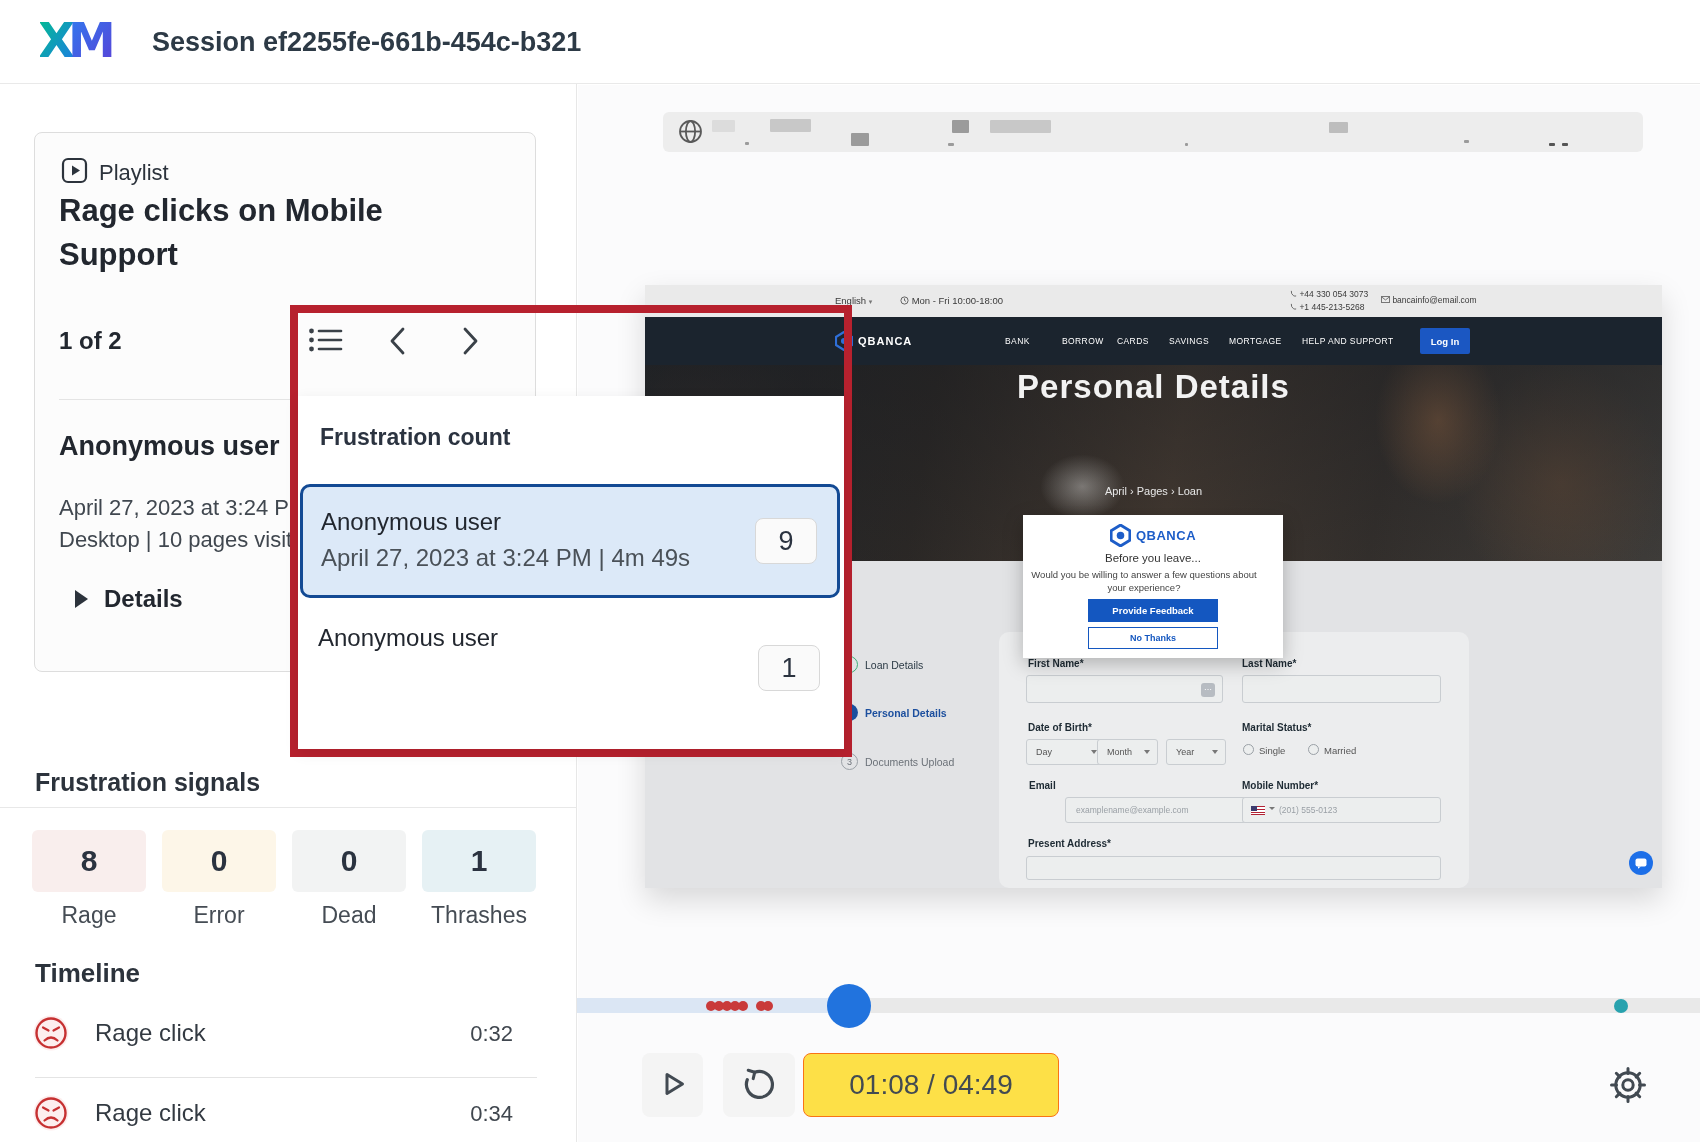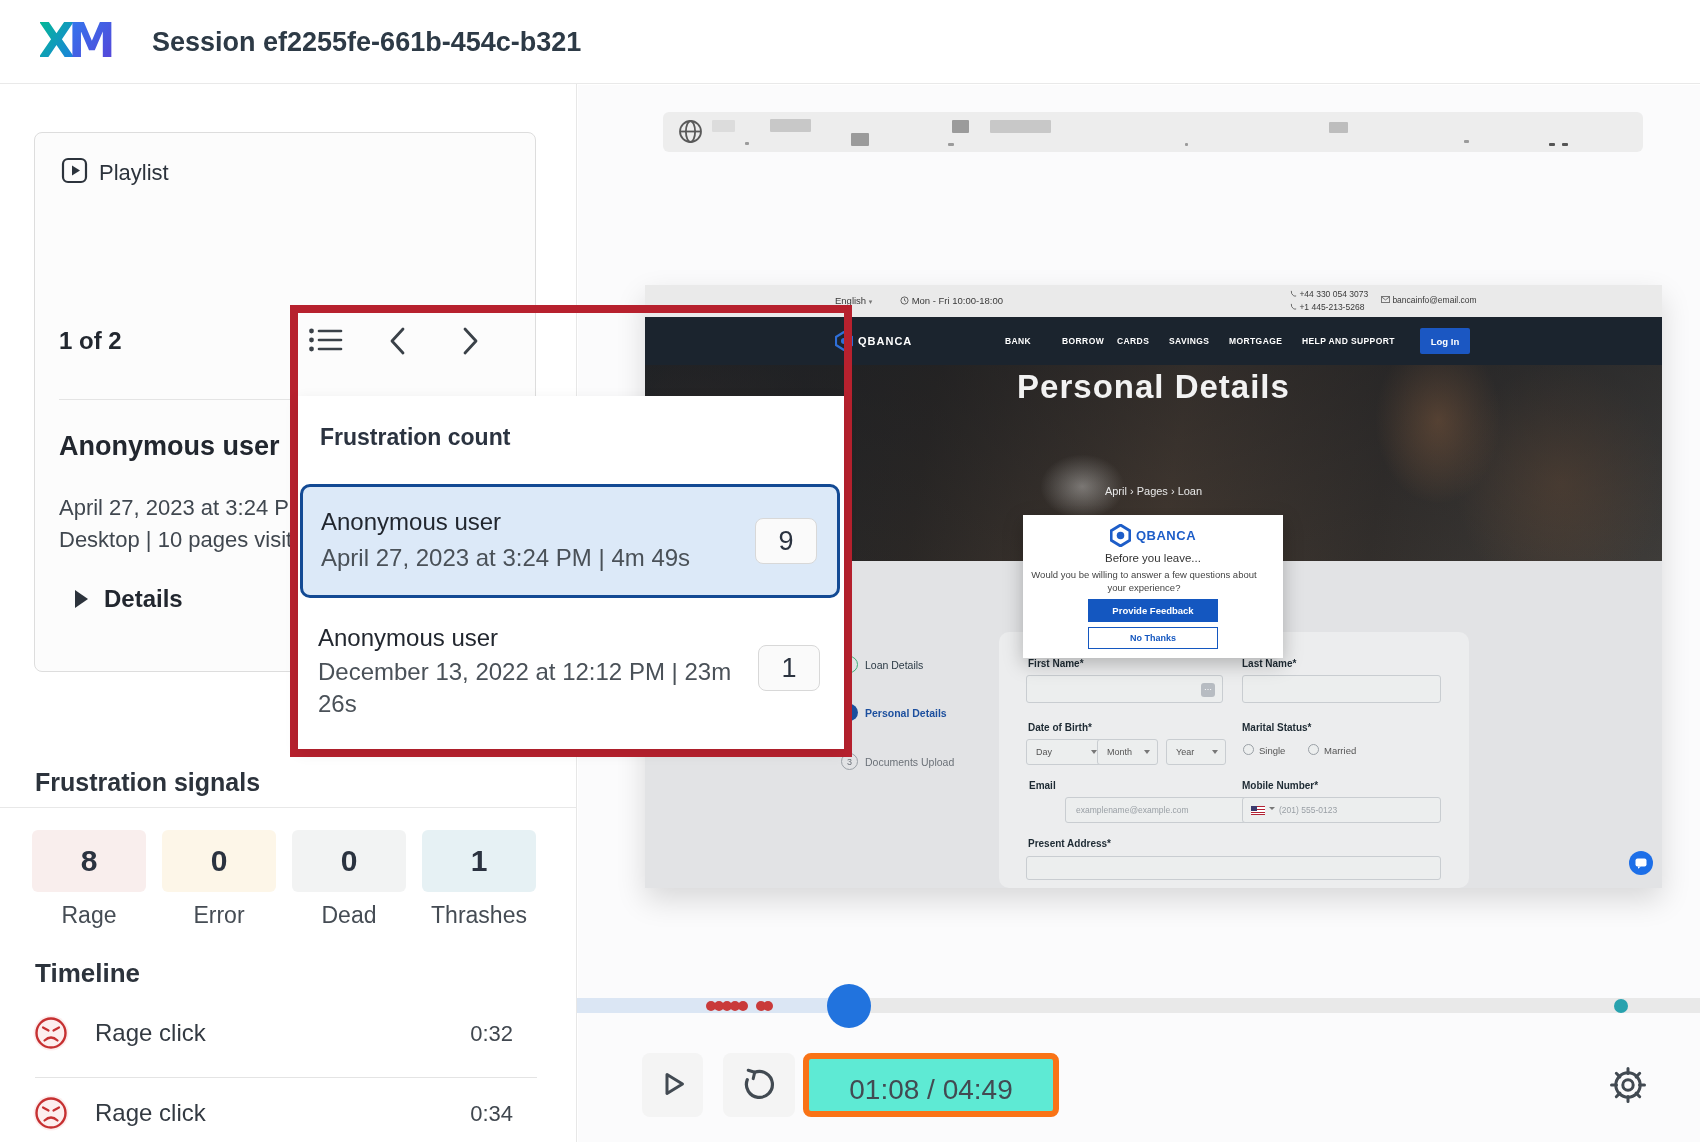--- a/index.html
+++ b/index.html
@@ -54,21 +54,21 @@
   .browser-bar { position:absolute; left:663px; top:112px; width:980px; height:40px;
                  background:#ededed; border-radius:6px; }
   .skel { position:absolute; border-radius:1px; }
 
   
   .page { position:absolute; left:645px; top:285px; width:1017px; height:603px; background:#fff;
           box-shadow:0 12px 28px rgba(0,0,0,.14); overflow:hidden; }
   .utilbar { position:absolute; left:0; top:0; width:1017px; height:32px; background:#eaeaea; }
   .util-item { position:absolute; font-size:9.5px; color:#3a3a3a; white-space:nowrap; }
   .navbar { position:absolute; left:0; top:32px; width:1017px; height:48px; background:#1b242e; }
-  .nav-item { position:absolute; top:19px; font-size:8.5px; font-weight:700; color:#fff;
+  .nav-item { position:absolute; top:19px; font-size:8.5px; font-weight:400; color:#fff;
               letter-spacing:.4px; white-space:nowrap; }
   .login-btn { position:absolute; left:775px; top:11px; width:50px; height:26px; background:#1b57c2;
                color:#fff; font-size:9.5px; font-weight:600; border:none; border-radius:2px; cursor:pointer; }
   .hero { position:absolute; left:0; top:80px; width:1017px; height:196px;
           background:
             radial-gradient(90px 120px at 78% 28%, rgba(133,95,66,.85), transparent 70%),
             radial-gradient(150px 170px at 90% 60%, rgba(96,74,57,.8), transparent 70%),
             radial-gradient(60px 46px at 43% 62%, rgba(236,233,228,.55), transparent 70%),
             radial-gradient(170px 200px at 5% 50%, rgba(56,48,42,.95), transparent 75%),
             linear-gradient(100deg, #23272c 0%, #2e2a27 28%, #4a3e34 52%, #37322e 72%, #45423e 100%); }
@@ -127,22 +127,22 @@
   
   .track { position:absolute; left:577px; top:998px; width:1123px; height:15px; background:#e9e9e9; cursor:pointer; }
   .track-played { position:absolute; left:0; top:0; width:272px; height:15px; background:#dbe6f4; }
   .dot { position:absolute; width:10px; height:10px; border-radius:50%; background:#c93a3a; top:1001px; }
   .playhead { position:absolute; left:827px; top:984px; width:44px; height:44px; border-radius:50%;
               background:#2173de; z-index:6; cursor:grab; }
   .teal-dot { position:absolute; left:1614px; top:999px; width:14px; height:14px; border-radius:50%;
               background:#28a2ae; }
   .ctl-btn { position:absolute; top:1053px; height:64px; background:#f4f4f4; border:none; border-radius:8px;
              display:flex; align-items:center; justify-content:center; cursor:pointer; }
-  .time-pill { position:absolute; left:803px; top:1053px; width:256px; height:64px; background:#5eead4;
-               border:6px solid #f97316; border-radius:8px; text-align:center; line-height:62px;
+  .time-pill { position:absolute; left:803px; top:1053px; width:256px; height:64px; background:#fde047;
+               border:1px solid #f97316; border-radius:8px; text-align:center; line-height:62px;
                font-size:28px; font-weight:500; color:#424a52; }
   .gear-btn { position:absolute; left:1600px; top:1058px; width:56px; height:56px; background:transparent;
               border:none; display:flex; align-items:center; justify-content:center; cursor:pointer; }
 </style>
 </head>
 <body>
 
 <div id="app">
 
   <div class="header">
@@ -168,20 +168,21 @@
     <div class="card">
       <div class="playlist-row">
         <span>
           <svg width="27" height="27" viewBox="0 0 27 27">
             <rect x="2" y="2" width="23" height="23" rx="5" fill="none" stroke="#2c333c" stroke-width="2.2"></rect>
             <path d="M11 8.5 L19 13.5 L11 18.5 Z" fill="#2c333c"></path>
           </svg>
         </span>
         <span class="playlist-label">Playlist</span>
       </div>
+      <div class="card-title">Rage clicks on Mobile Support</div>
       <div class="card-count">1 of 2</div>
 
       <div class="mini-toolbar">
         <button class="tool-btn">
           <span>
             <svg width="36" height="30" viewBox="0 0 36 30">
               <g stroke="#3a4148" stroke-width="2.6" stroke-linecap="round">
                 <line x1="11" y1="5" x2="33" y2="5"></line>
                   <line x1="11" y1="14" x2="33" y2="14"></line>
                   <line x1="11" y1="23" x2="33" y2="23"></line>
@@ -468,19 +469,18 @@
       <div class="popup-heading">Frustration count</div>
 
       <div class="pl-item selected">
         <span class="pl-name" style="top:21px;">Anonymous user</span>
         <span class="pl-date" style="top:55px; white-space:nowrap;">April 27, 2023 at 3:24 PM | 4m 49s</span>
         <span class="pl-badge" style="right:20px; top:31px;">9</span>
       </div>
 
       <div class="pl-item" style="top:224px; height:120px;">
         <span class="pl-name" style="top:4px;">Anonymous user</span>
-        <span class="pl-date" style="top:36px; width:436px;">December 13, 2022 at 12:12 PM | 23m 26s</span>
         <span class="pl-badge" style="right:20px; top:25px;">1</span>
       </div>
     </div>
   </div>
 
 </div>
 
 </body></html>

